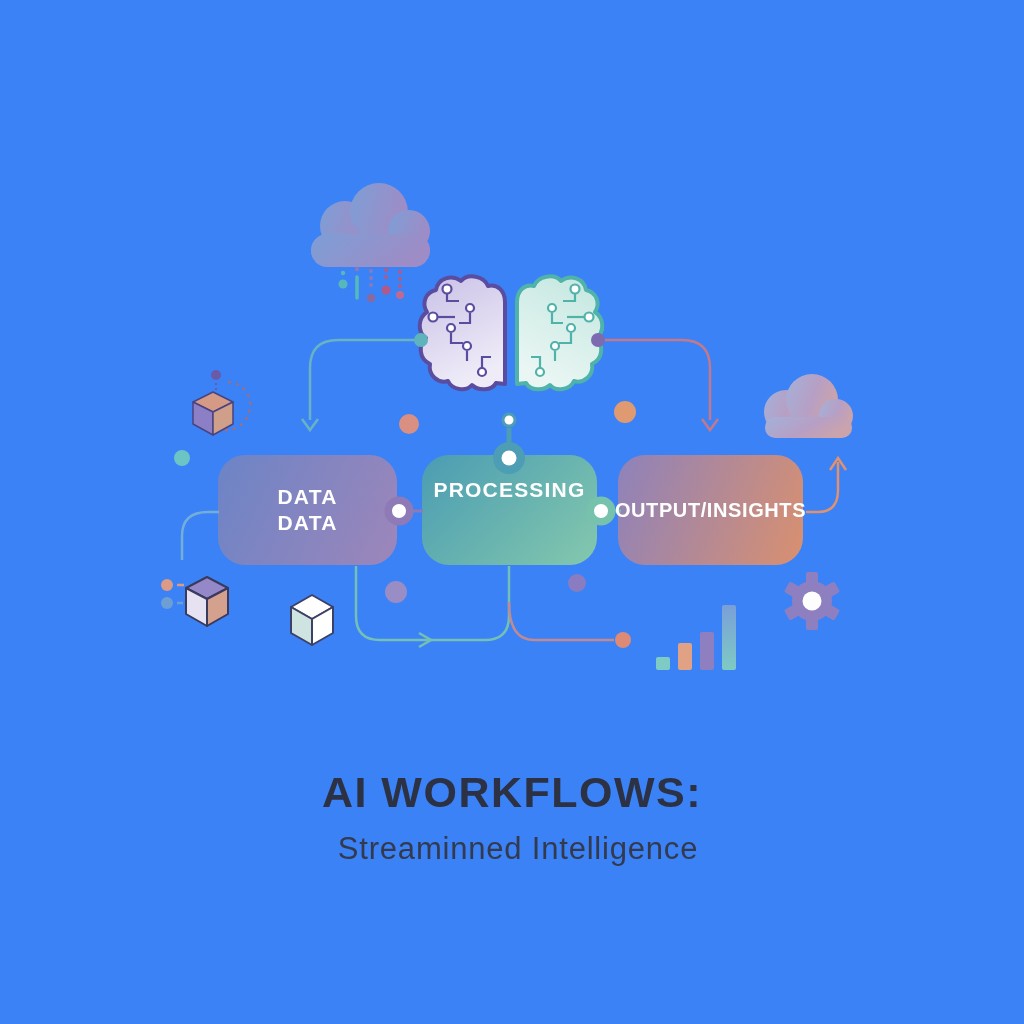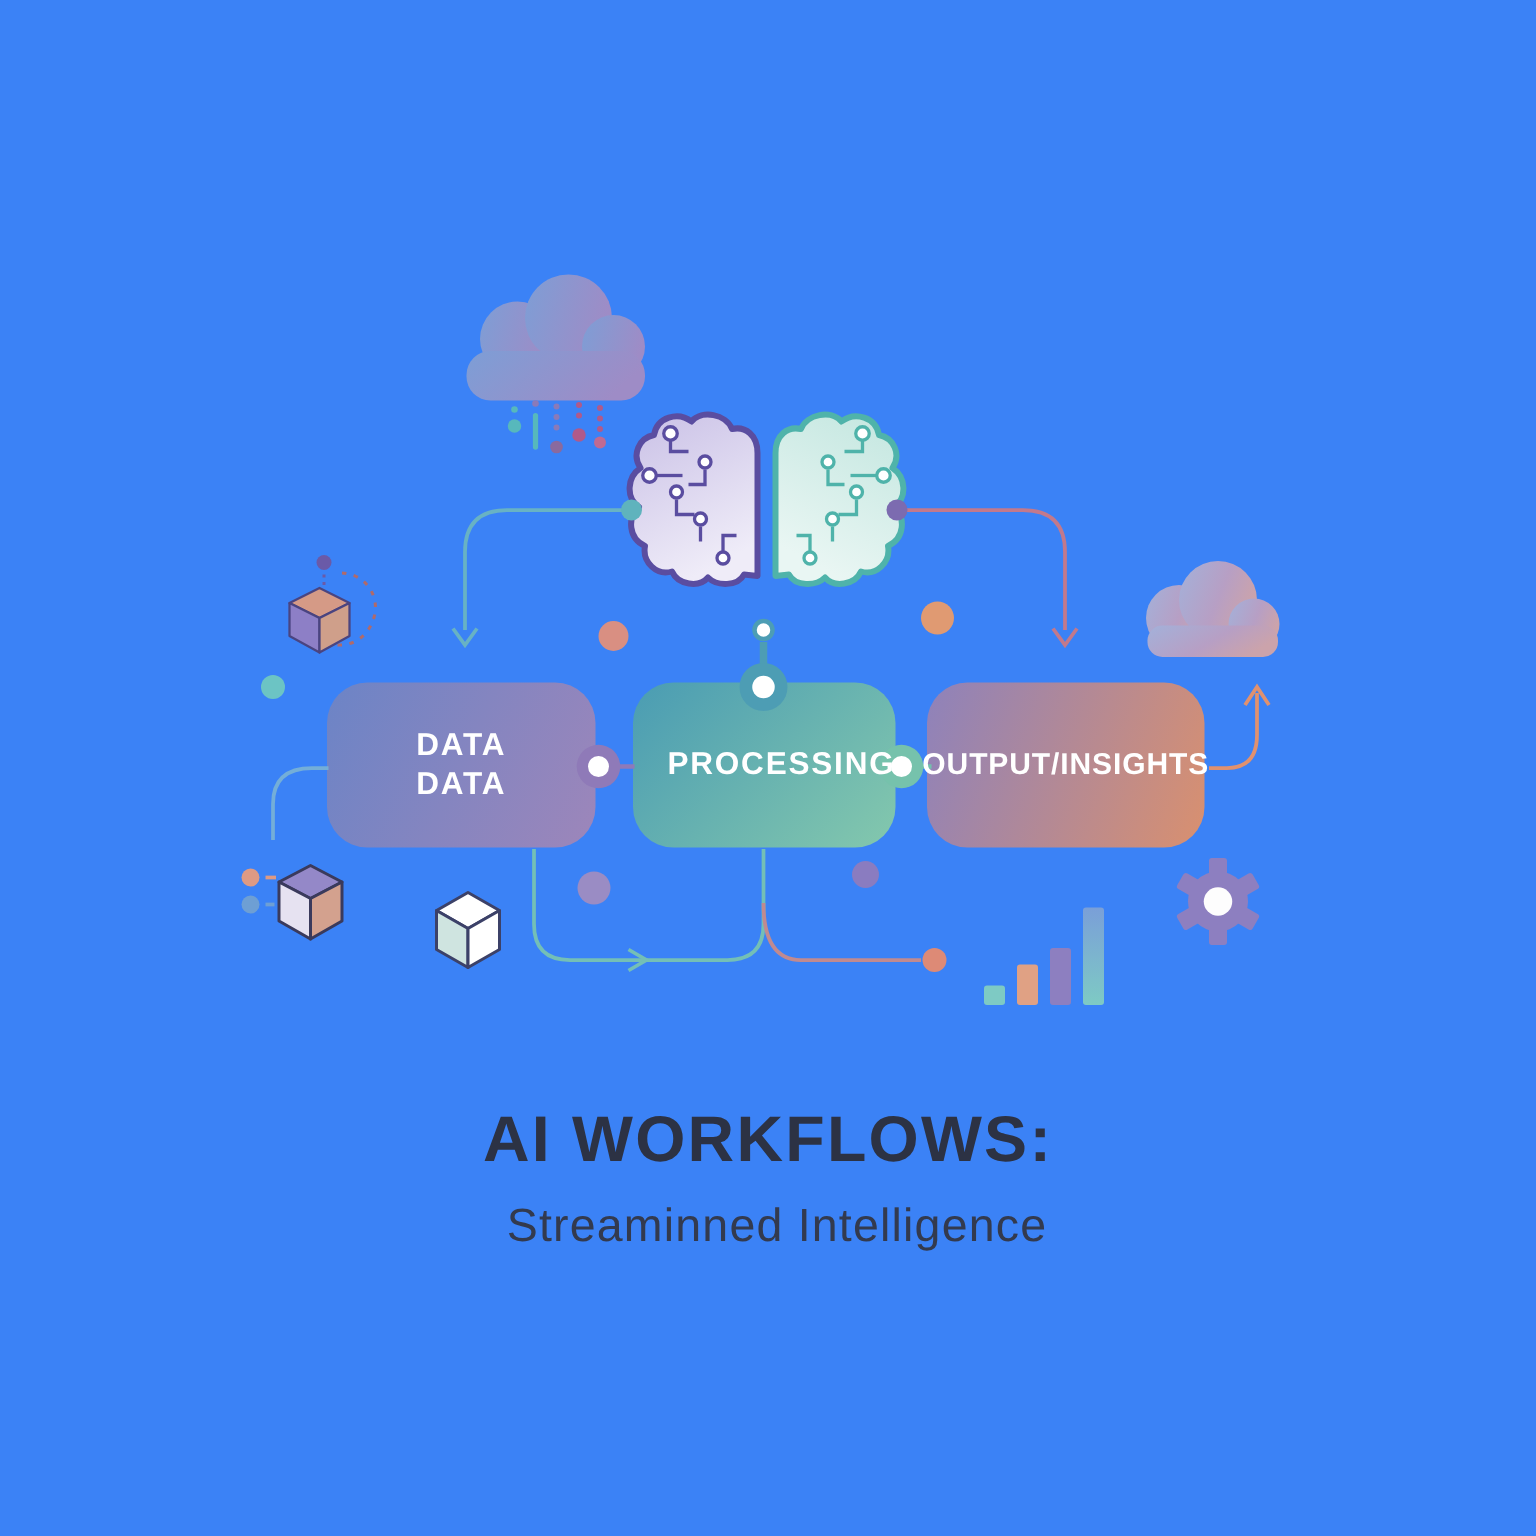--- a/index.html
+++ b/index.html
@@ -14,23 +14,23 @@
   .node-processing{left:422px;top:455px;width:175px;height:110px;
     background:linear-gradient(135deg,#4a9cb3 0%,#84c8ad 100%);}
   .node-output{left:618px;top:455px;width:185px;height:110px;
     background:linear-gradient(110deg,#8e82bb 0%,#d9906f 100%);}
   .node-label{
     position:absolute;display:flex;flex-direction:column;justify-content:center;
     align-items:center;text-align:center;color:#ffffff;font-weight:700;
     letter-spacing:1.2px;line-height:1.22;
   }
   .label-data-input{left:218px;top:455px;width:179px;height:110px;font-size:21px;}
-  .label-processing{left:422px;top:455px;width:175px;height:110px;font-size:21px;align-items:flex-end;}
+  .label-processing{left:422px;top:435px;width:175px;height:110px;font-size:21px;}
   .label-output{left:618px;top:455px;width:185px;height:110px;font-size:20px;letter-spacing:0.6px;}
-  .title-block{position:absolute;left:0;top:736px;width:1024px;text-align:center;}
+  .title-block{position:absolute;left:0;top:768px;width:1024px;text-align:center;}
   .title-heading{
     font-size:43px;font-weight:700;color:#2c3244;letter-spacing:1.5px;margin:0;
   }
   .title-subheading{
     font-size:31px;font-weight:400;color:#333a4e;letter-spacing:0.8px;margin:14px 0 0 12px;
   }
 </style>
 </head>
 <body>
 

